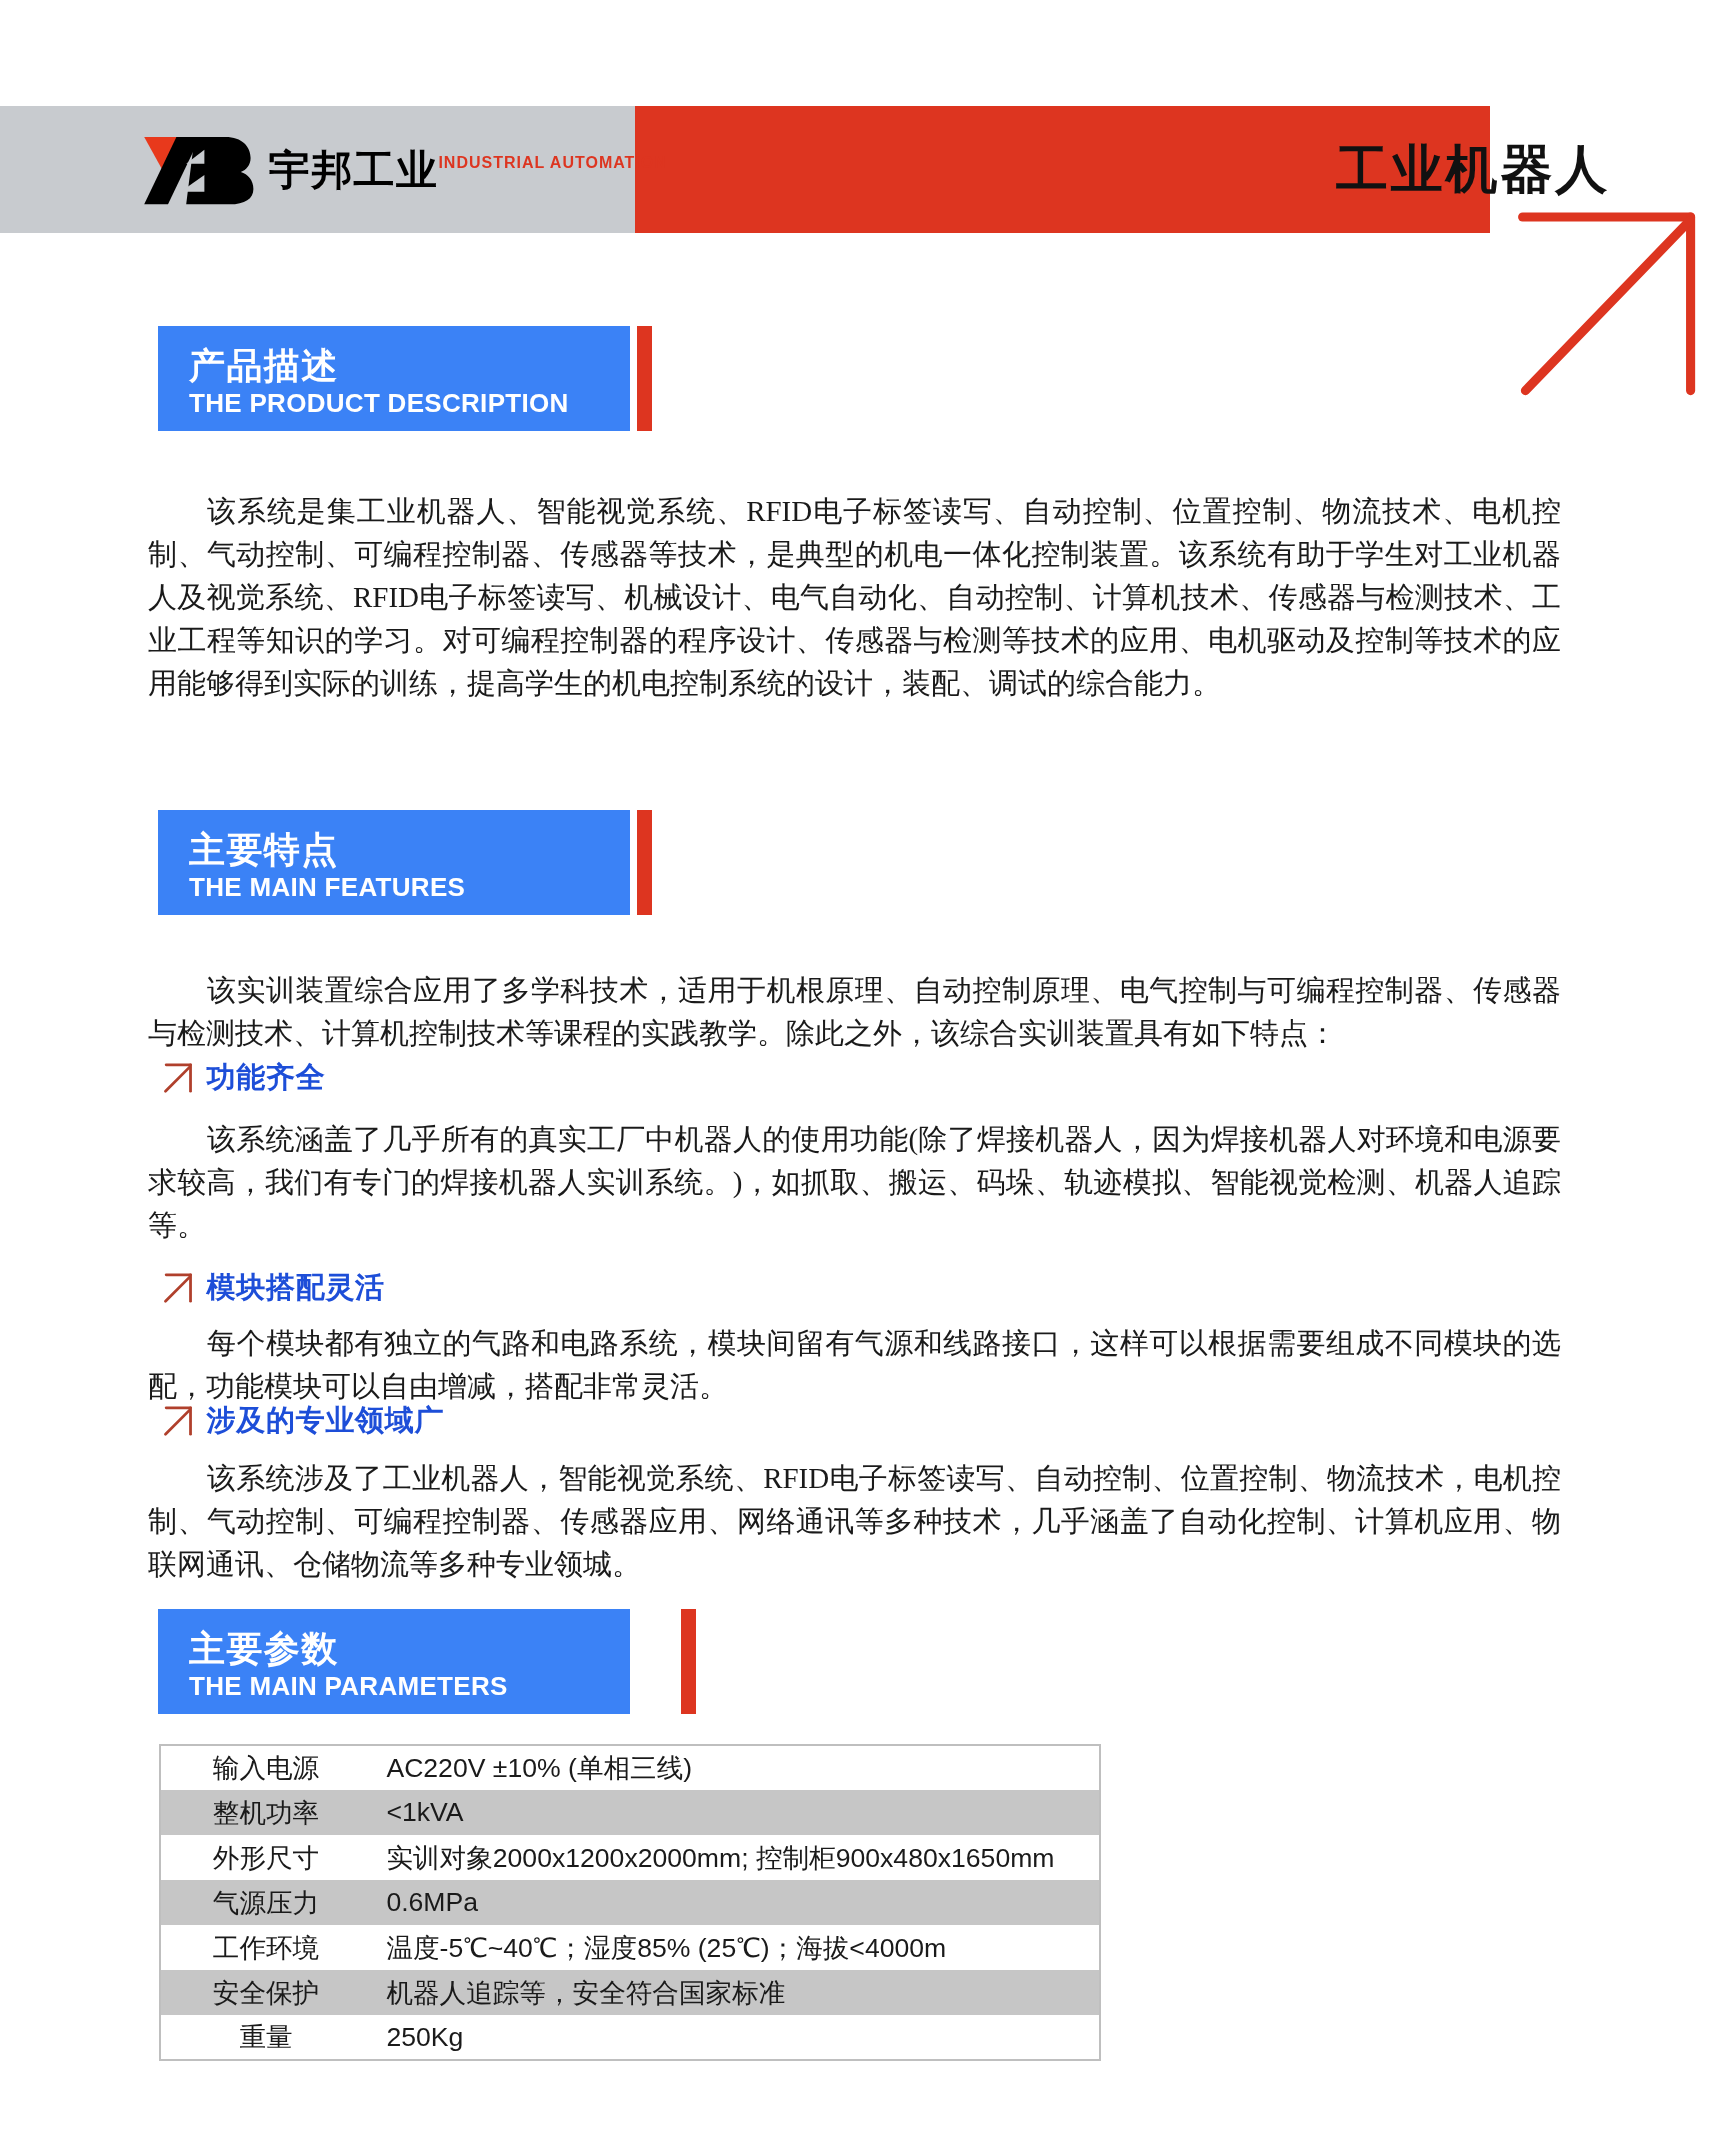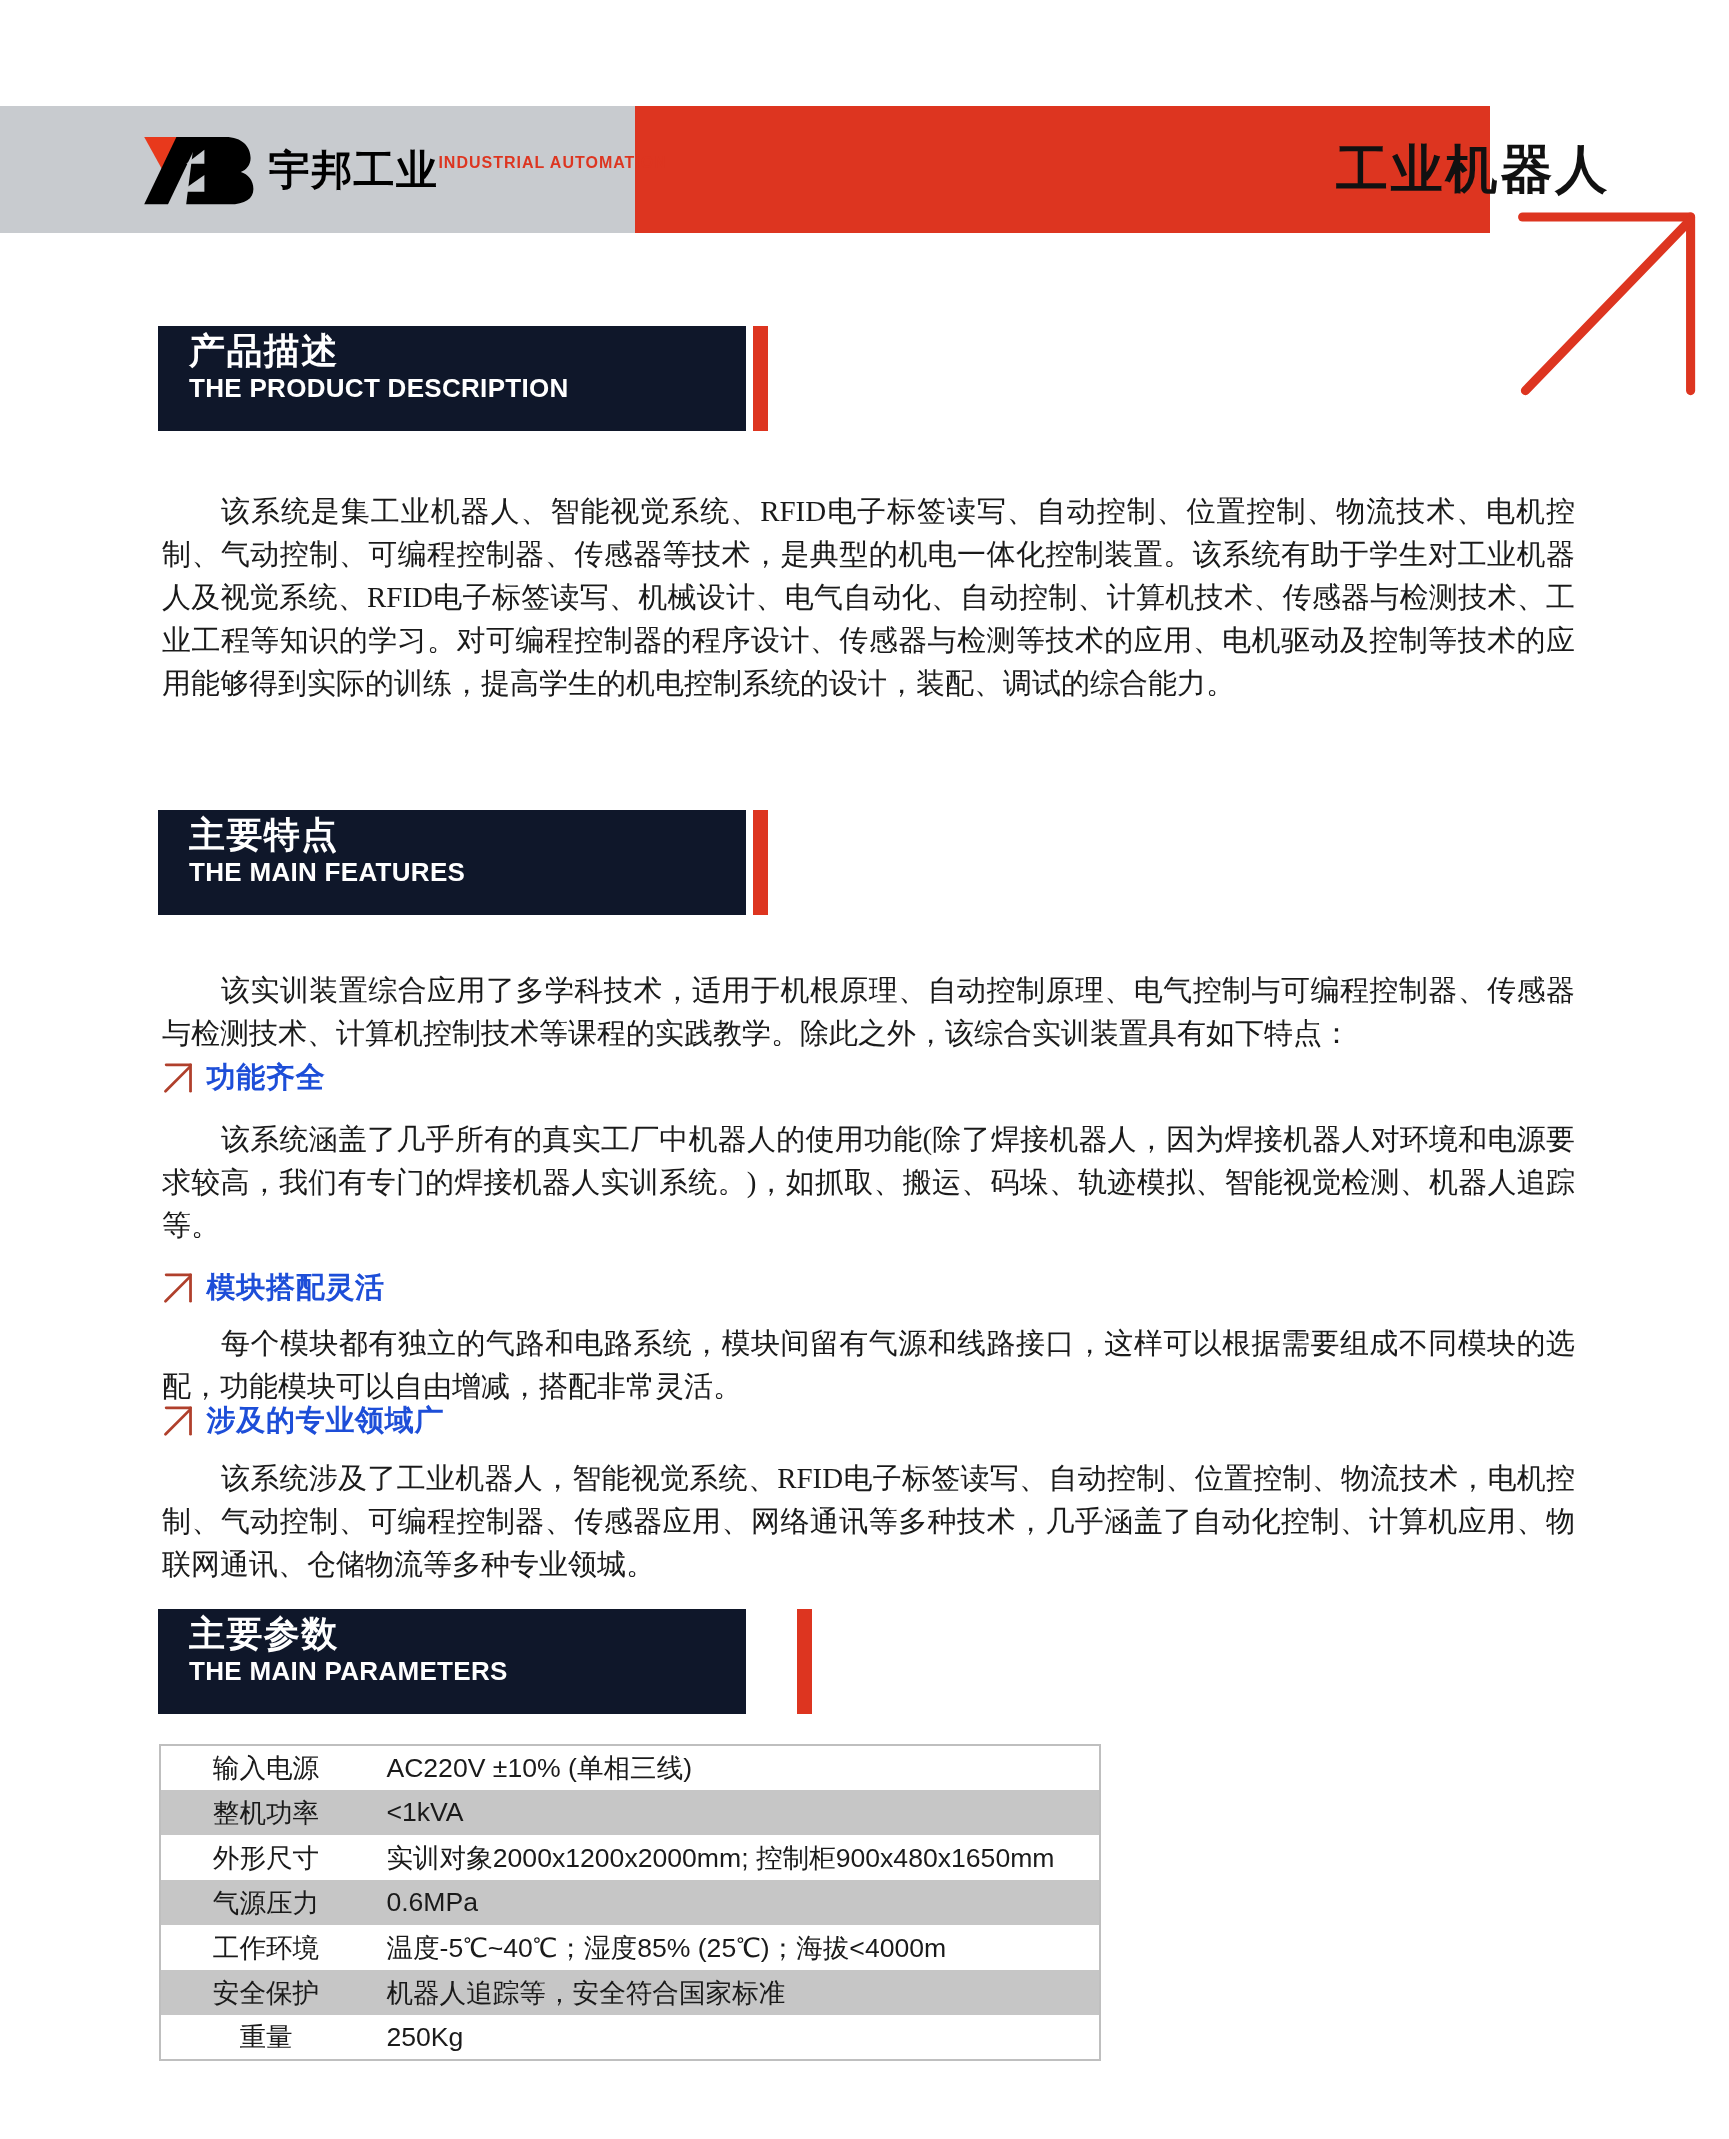--- a/index.html
+++ b/index.html
@@ -27,31 +27,31 @@
         display:flex;align-items:center;gap:0px;}
   .logo-mark{width:119px;height:77px;display:block;}
   .logo-text{margin-left:9.8px;display:flex;flex-direction:row;justify-content:center;}
   .logo-cn{font-size:41px;font-weight:bold;color:#000;letter-spacing:1.4px;line-height:1.0;
            font-family:"Liberation Sans", sans-serif;}
   .logo-en{font-size:16px;font-weight:bold;color:#dd3520;letter-spacing:1px;
            margin-top:4.9px;font-family:"Liberation Sans", sans-serif;}
 
   
   .sec-head{position:absolute;left:158px;display:flex;align-items:stretch;}
-  .sec-head-box{width:588px;height:105px;background:#0f172a;
-                padding:6px 0 0 31px;box-sizing:border-box;}
+  .sec-head-box{width:472px;height:105px;background:#3b82f6;
+                padding:21px 0 0 31px;box-sizing:border-box;}
   .sec-head-bar{width:15.4px;background:#dd3520;margin-left:7px;}
   .sec-cn{font-size:36px;font-weight:bold;color:#ffffff;line-height:1.08;letter-spacing:1.4px;
           font-family:"Liberation Sans", sans-serif;}
   .sec-en{font-size:26px;font-weight:bold;color:#ffffff;letter-spacing:0.3px;line-height:1.1;
           margin-top:2.8px;font-family:"Liberation Sans", sans-serif;}
 
   
   .para{
-    position:absolute;left:162px;width:1413px;
+    position:absolute;left:148px;width:1413px;
     font-family:"Liberation Serif", serif;
     font-size:29px;line-height:43px;color:#1a1a1a;
     text-align:justify;text-justify:inter-character;
     text-indent:59px;
   }
   .subhead{
     position:absolute;left:162px;display:flex;align-items:center;gap:12.6px;
   }
   .subhead-icon{width:32px;height:34px;display:block;flex:none;}
   .subhead-label{

